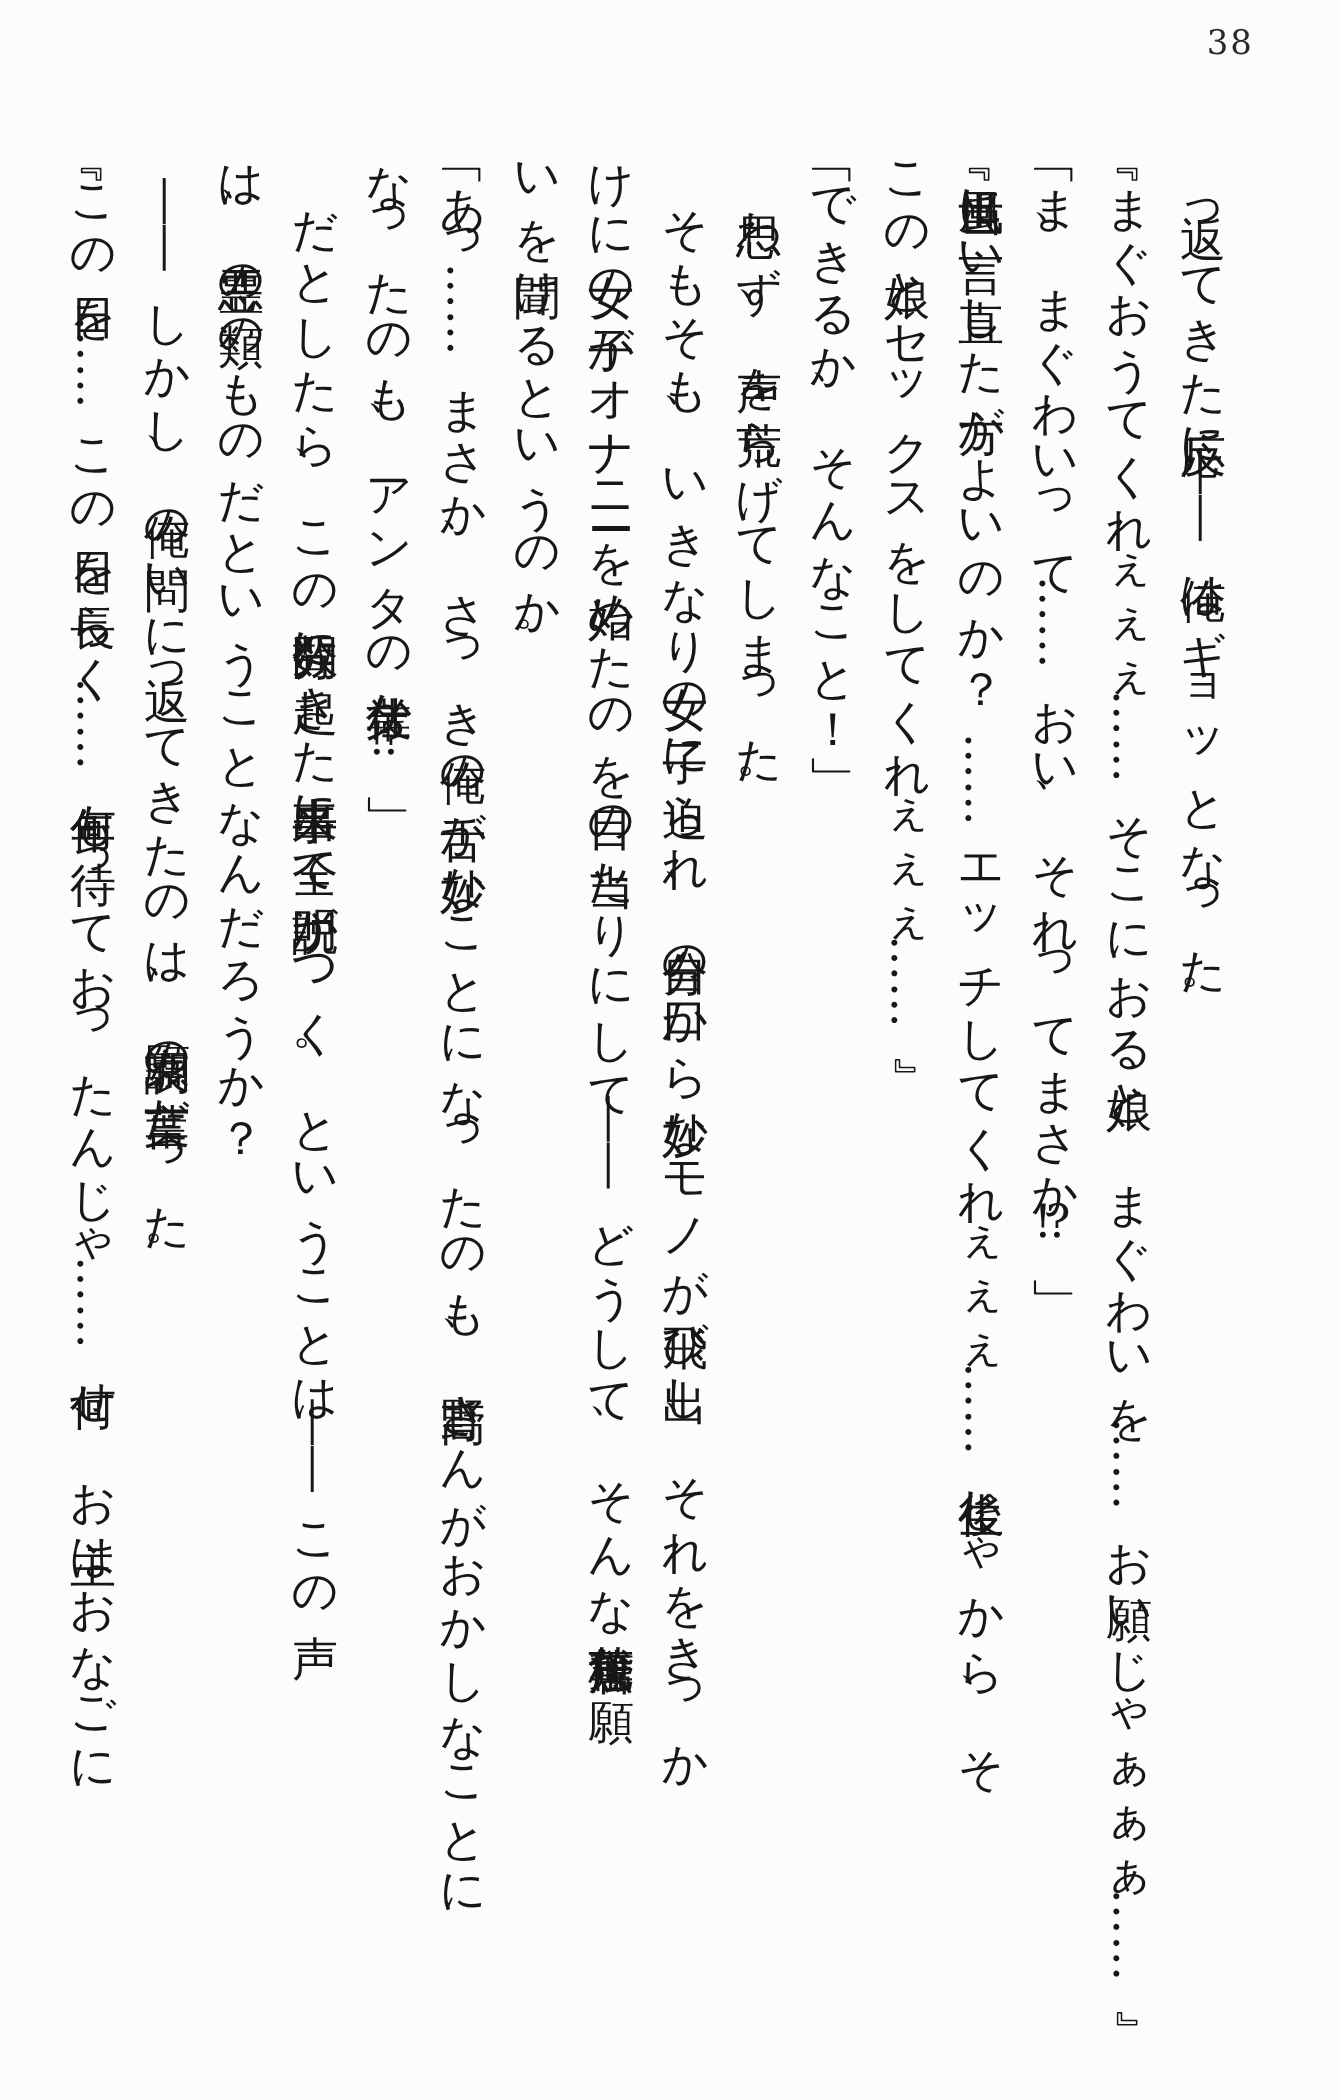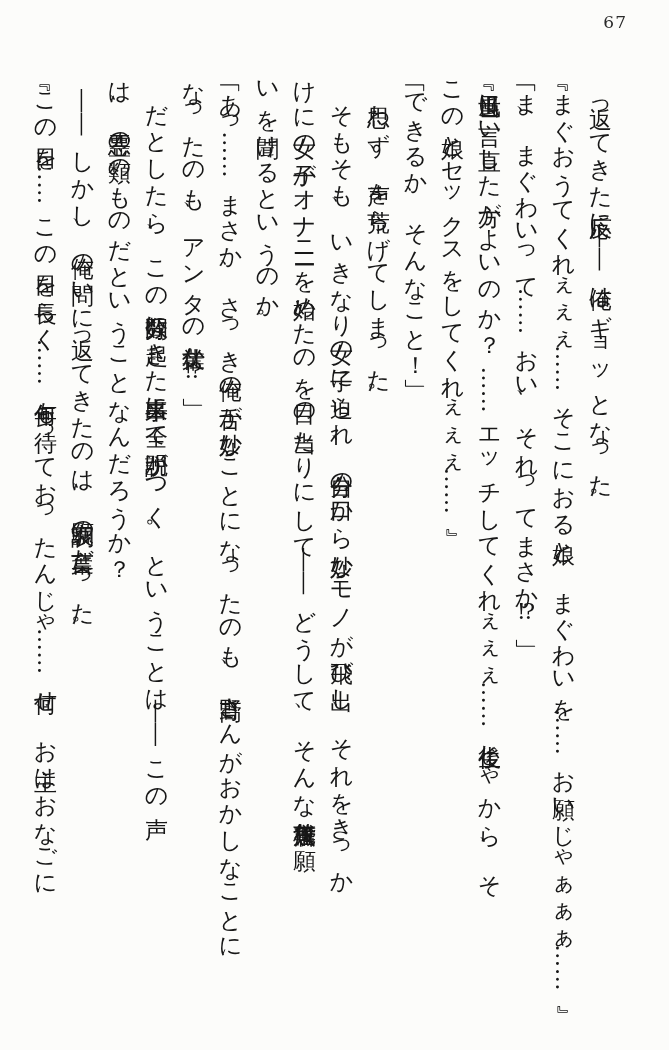--- a/index.html
+++ b/index.html
@@ -44,21 +44,21 @@
   }
   .indent-full { text-indent: 23px; }
   .indent-half { text-indent: 11px; }
   .indent-none { text-indent: 0; }
 </style>
 </head>
 <body>
 
 <div class="sheet">
 
-  <div class="page-number">67</div>
+  <div class="page-number">38</div>
 
   <div class="text-block">
     <p class="line indent-full">返ってきた反応に――俺はギョッとなった。</p>
     <p class="line indent-half">『まぐおうてくれぇぇぇ……そこにおる娘と、まぐわいを……お願いじゃぁぁぁ……』</p>
     <p class="line indent-half">「ま、まぐわいって……おい、それってまさか⁉」</p>
     <p class="line indent-half">『当世風に言い直した方がよいのか？　……エッチしてくれぇぇぇ……後生じゃから、そ</p>
     <p class="line indent-none">この娘とセックスをしてくれぇぇぇ……』</p>
     <p class="line indent-half">「できるか、そんなこと！」</p>
     <p class="line indent-full">思わず、声を荒らげてしまった。</p>
     <p class="line indent-full">そもそも、いきなり女の子に迫られ、自分の口から妙なモノが飛び出し、それをきっか</p>

